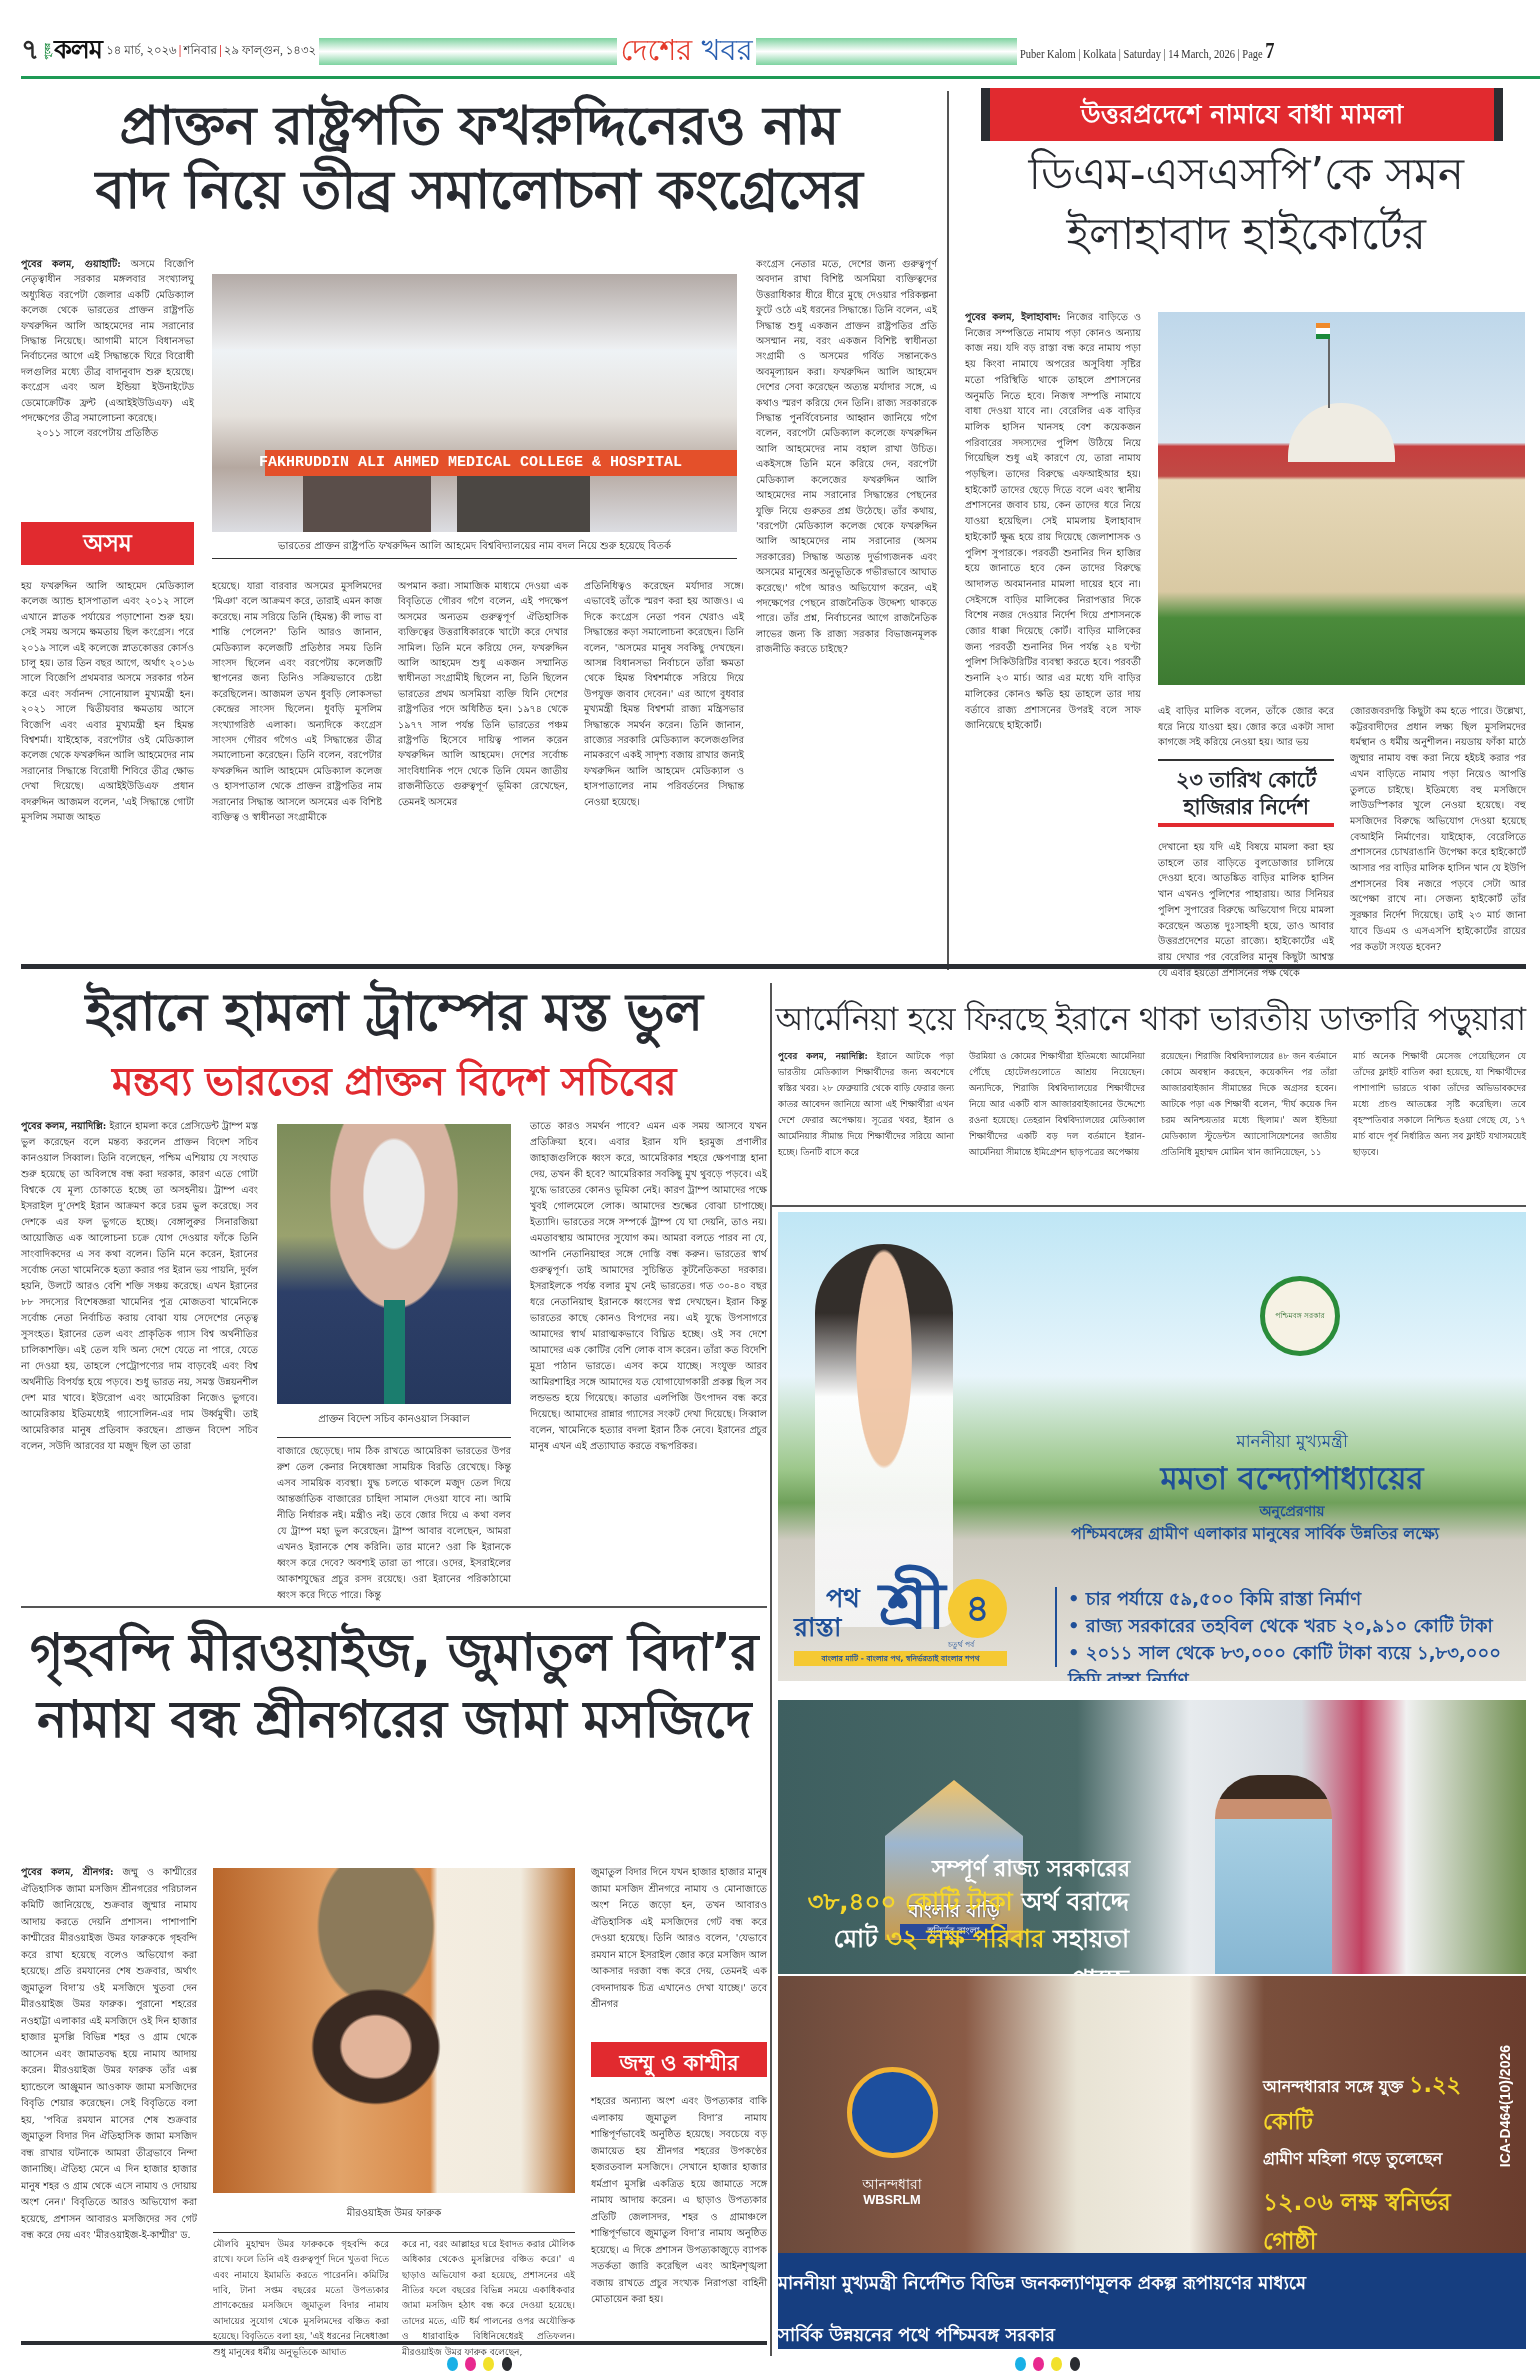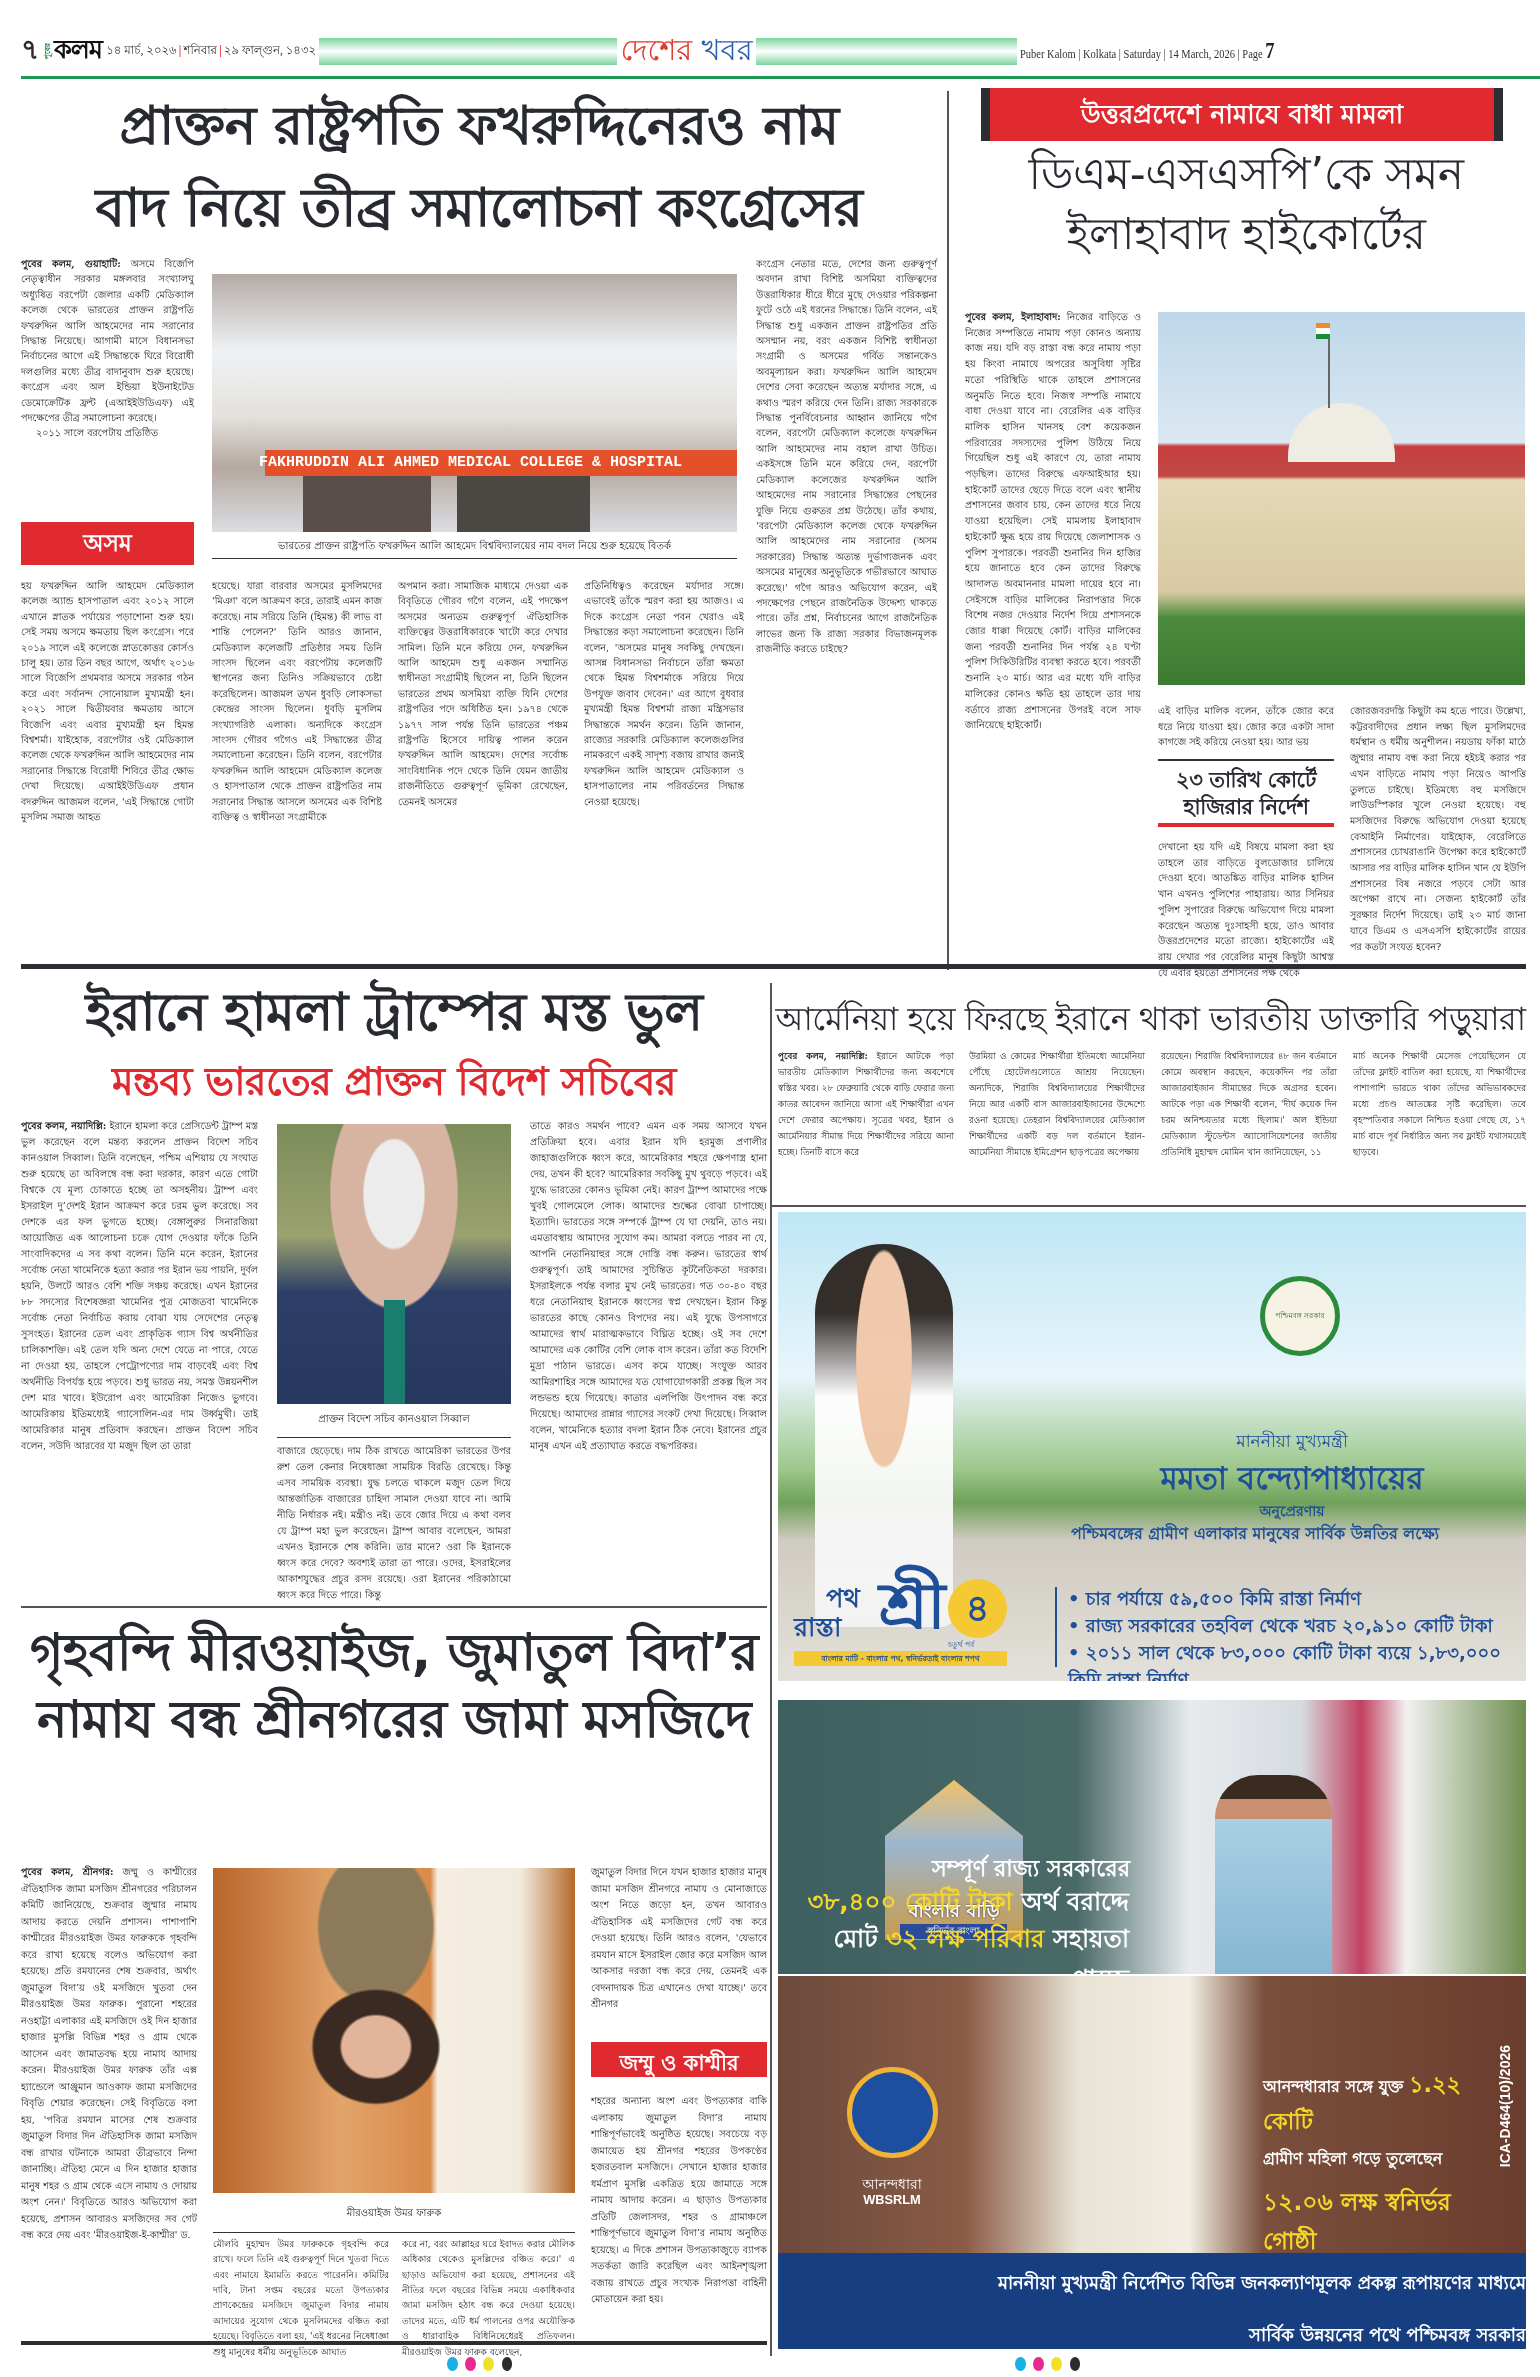--- a/index.html
+++ b/index.html
@@ -48,21 +48,21 @@
   </span>
   <div class="green-bar" style="width:298px;margin-left:3.2px"></div>
   <span class="section-title"><span class="a">দেশের</span> <span class="b">খবর</span></span>
   <div class="green-bar" style="width:261px"></div>
   <span class="mast-right"><span>Puber Kalom | Kolkata | Saturday | 14 March, 2026 | Page</span> <b>7</b></span>
 </div>
 <div class="abs mast-line"></div>
 
 <div class="abs h1" style="left:21px;top:96px;width:916px;font-size:53px;text-align:center">
   <div>প্রাক্তন রাষ্ট্রপতি ফখরুদ্দিনেরও নাম</div>
-  <div style="margin-top:21px">বাদ নিয়ে তীব্র সমালোচনা কংগ্রেসের</div>
+  <div style="margin-top:3px">বাদ নিয়ে তীব্র সমালোচনা কংগ্রেসের</div>
 </div>
 
 <div class="col body-txt" style="left:21px;top:256px;width:173px;font-size:9.6px;line-height:15.4px">
   <b>পুবের কলম, গুয়াহাটি:</b> <span>অসমে বিজেপি নেতৃত্বাধীন সরকার মঙ্গলবার সংখ্যালঘু অধ্যুষিত বরপেটা জেলার একটি মেডিক্যাল কলেজ থেকে ভারতের প্রাক্তন রাষ্ট্রপতি ফখরুদ্দিন আলি আহমেদের নাম সরানোর সিদ্ধান্ত নিয়েছে। আগামী মাসে বিধানসভা নির্বাচনের আগে এই সিদ্ধান্তকে ঘিরে বিরোধী দলগুলির মধ্যে তীব্র বাদানুবাদ শুরু হয়েছে। কংগ্রেস এবং অল ইন্ডিয়া ইউনাইটেড ডেমোক্রেটিক ফ্রন্ট (এআইইউডিএফ) এই পদক্ষেপের তীব্র সমালোচনা করেছে।</span>
   <div style="text-indent:15px">২০১১ সালে বরপেটায় প্রতিষ্ঠিত</div>
 </div>
 <div class="red-tag" style="left:21px;top:522px;width:173px;height:43px;font-size:23.4px;line-height:43px">অসম</div>
 
 <div class="photo" style="left:212px;top:274px;width:525px;height:258px;background:linear-gradient(180deg,#c8d6e4 0%,#eef2f5 30%,#e5e1dc 55%,#b5a8a0 75%,#dcdde2 100%)">
   <div style="position:absolute;left:53px;top:176px;width:474px;height:25.6px;background:#e4502a"></div>
@@ -174,21 +174,21 @@
   <div style="position:absolute;left:53px;top:216px;width:122px;text-align:center;font-size:12.8px;font-weight:bold;color:#fff;font-family:'Liberation Sans',sans-serif">WBSRLM</div>
   <div style="position:absolute;left:485px;top:91px;width:245px;font-weight:bold;color:#fff">
     <div style="font-size:16px"><span>আনন্দধারার সঙ্গে যুক্ত</span> <span style="color:#f5d62a;font-size:22.4px">১.২২ কোটি</span></div>
     <div style="font-size:16px;margin-top:5.3px">গ্রামীণ মহিলা গড়ে তুলেছেন</div>
     <div style="font-size:23.4px;color:#f5d62a;margin-top:10.7px">১২.০৬ লক্ষ স্বনির্ভর গোষ্ঠী</div>
 
   </div>
   <div style="position:absolute;left:719px;top:69px;font-size:14px;font-weight:bold;color:#fff;font-family:'Liberation Sans',sans-serif;writing-mode:vertical-rl;transform:rotate(180deg)">ICA-D464(10)/2026</div>
 </div>
 
-<div class="ad" style="left:778px;top:2253px;width:748px;height:96px;background:#163e80;color:#fff;text-align:right;font-weight:bold">
+<div class="ad" style="left:778px;top:2253px;width:748px;height:96px;background:#163e80;color:#fff;text-align:left;font-weight:bold">
   <div style="font-size:18px;margin-top:16px">মাননীয়া মুখ্যমন্ত্রী নির্দেশিত বিভিন্ন জনকল্যাণমূলক প্রকল্প রূপায়ণের মাধ্যমে</div>
   <div style="font-size:18px;margin-top:21px">সার্বিক উন্নয়নের পথে পশ্চিমবঙ্গ সরকার</div>
   <div style="font-size:14px;margin-top:7.5px">পঞ্চায়েত ও গ্রামোন্নয়ন দপ্তর, পশ্চিমবঙ্গ সরকার</div>
 </div>
 
 <div class="vline" style="left:770px;top:1206px;height:1150px"></div>
 
 <div class="rule" style="left:21px;top:1606px;width:746px;height:2.1px;background:#555"></div>
 <div class="abs h1" style="left:21px;top:1624px;width:746px;font-size:51px;text-align:center">
   <div>গৃহবন্দি মীরওয়াইজ, জুমাতুল বিদা’র</div>

